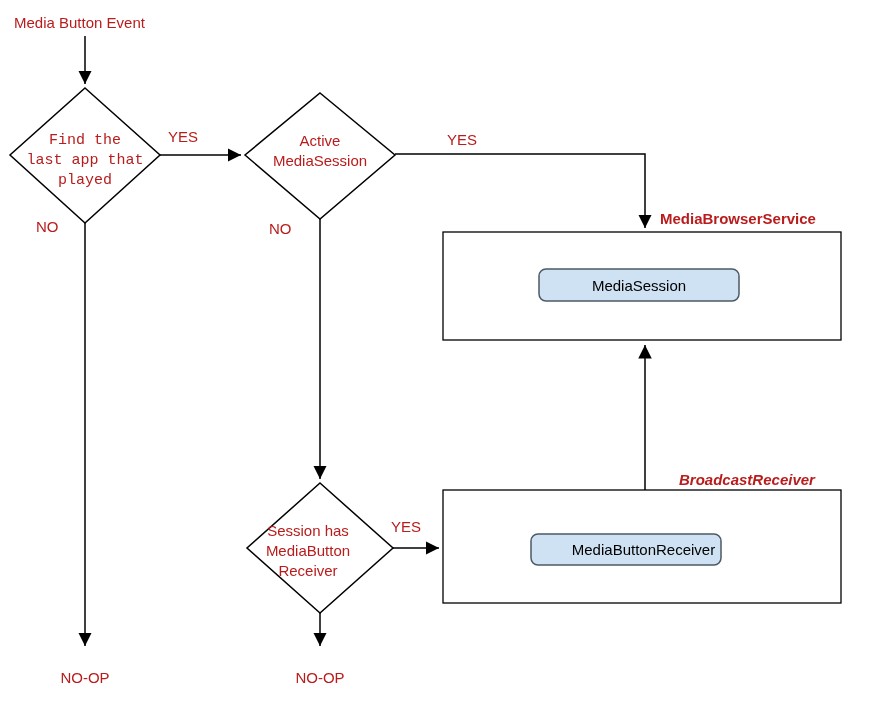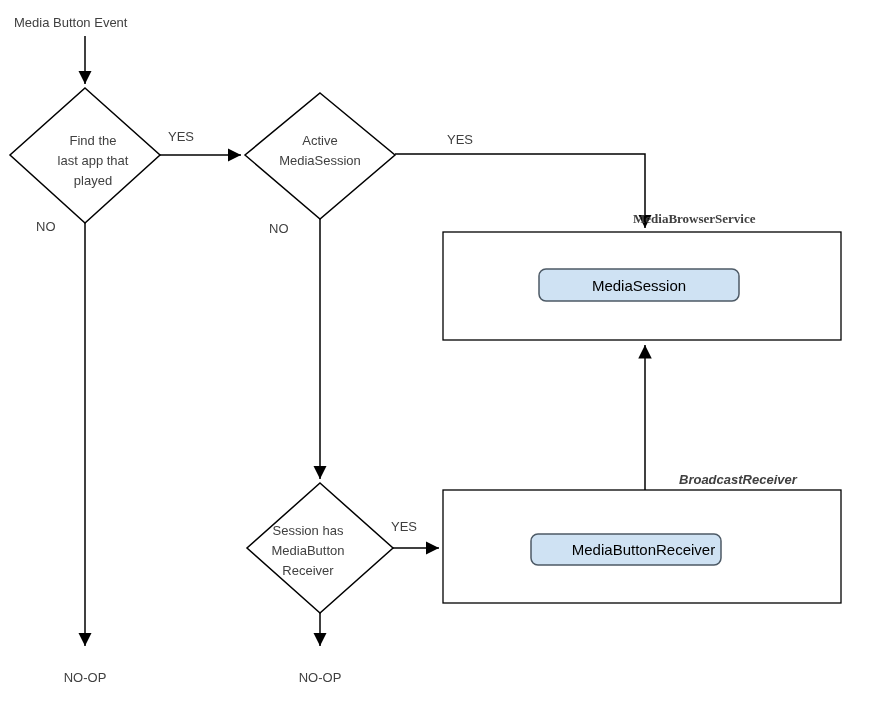--- a/index.html
+++ b/index.html
@@ -33,22 +33,22 @@
   .box {
     fill: #ffffff;
     stroke: #000000;
     stroke-width: 1.3;
   }
   .component {
     stroke-width: 1.5;
   }
   .lbl {
     position: absolute;
-    font-size: 13px;
-    color: #404040;
+    font-size: 15px;
+    color: #b91c1c;
     white-space: pre-line;
     line-height: 20px;
   }
   .lbl.center { text-align: center; }
   .lbl.bold { font-weight: bold; }
   .node-lbl {
     position: absolute;
     display: flex;
     align-items: center;
     justify-content: center;
@@ -83,37 +83,37 @@
 
     <rect class="box" x="443" y="232" width="398" height="108"></rect>
     <rect class="box" x="443" y="490" width="398" height="113"></rect>
 
     <rect class="component" x="539" y="269" width="200" height="32" rx="7" fill="#cfe2f3" stroke="#4d5a66"></rect>
     <rect class="component" x="531" y="534" width="190" height="31" rx="7" fill="#cfe2f3" stroke="#4d5a66"></rect>
   </svg>
 
   <div class="lbl" style="left:14px; top:13px;">Media Button Event</div>
 
-  <div class="lbl center" style="left:28px; top:131px; width:130px;">Find the
+  <div class="lbl center" style="left:20px; top:131px; width:130px;font-family:Liberation Mono, monospace;">Find the
 last app that
 played</div>
   <div class="lbl" style="left:168px; top:127px;">YES</div>
   <div class="lbl" style="left:36px; top:217px;">NO</div>
   <div class="lbl center" style="left:45px; top:668px; width:80px;">NO-OP</div>
 
   <div class="lbl center" style="left:245px; top:131px; width:150px;">Active
 MediaSession</div>
   <div class="lbl" style="left:447px; top:130px;">YES</div>
   <div class="lbl" style="left:269px; top:219px;">NO</div>
 
   <div class="lbl center" style="left:238px; top:521px; width:140px;">Session  has
 MediaButton
 Receiver</div>
   <div class="lbl" style="left:391px; top:517px;">YES</div>
   <div class="lbl center" style="left:280px; top:668px; width:80px;">NO-OP</div>
 
-  <div class="lbl bold" style="left:633px; top:209px;font-family:Liberation Serif, serif;">MediaBrowserService</div>
+  <div class="lbl bold" style="left:660px; top:209px;">MediaBrowserService</div>
   <div class="node-lbl" style="left:539px; top:269px; width:200px; height:32px;">MediaSession</div>
 
   <div class="lbl bold" style="left:679px; top:470px;font-style:italic;">BroadcastReceiver</div>
   <div class="node-lbl" style="left:531px; top:534px; width:225px; height:31px;">MediaButtonReceiver</div>
 
 </div>
 
 </body></html>

